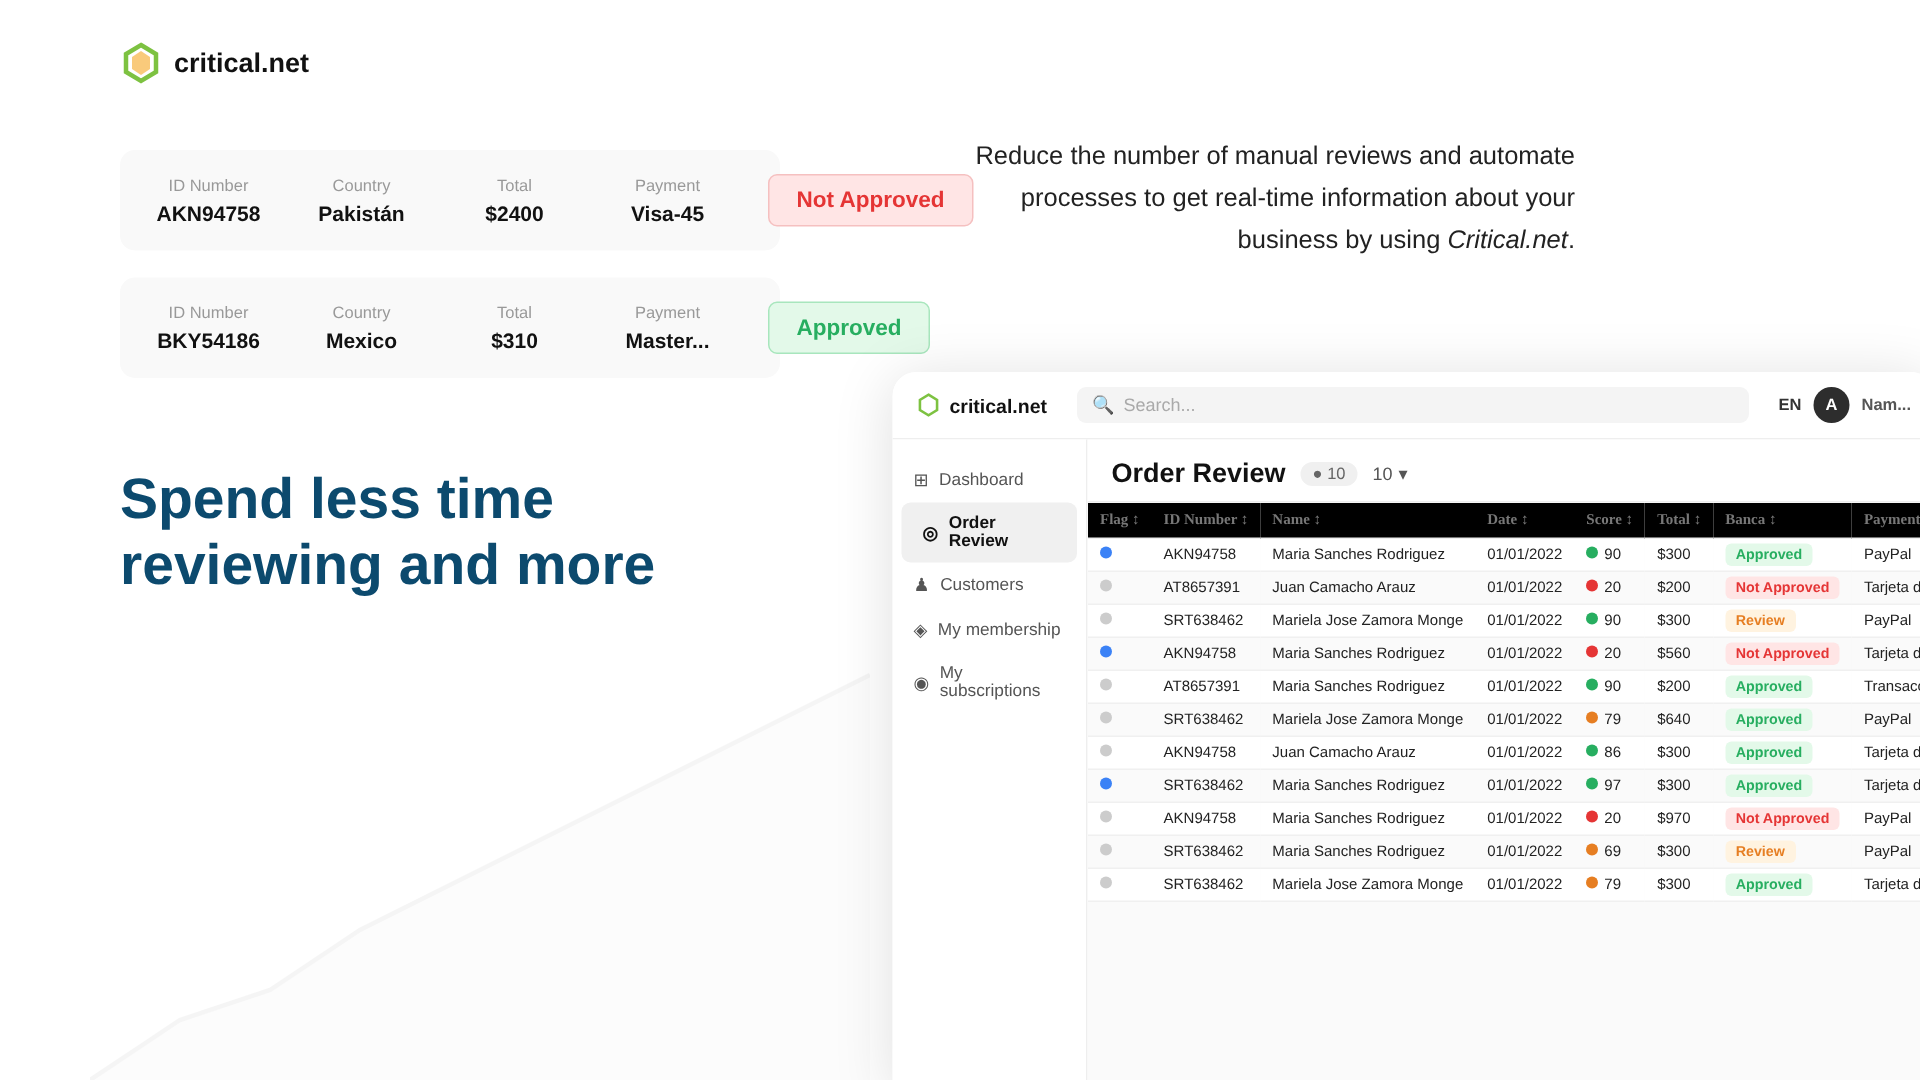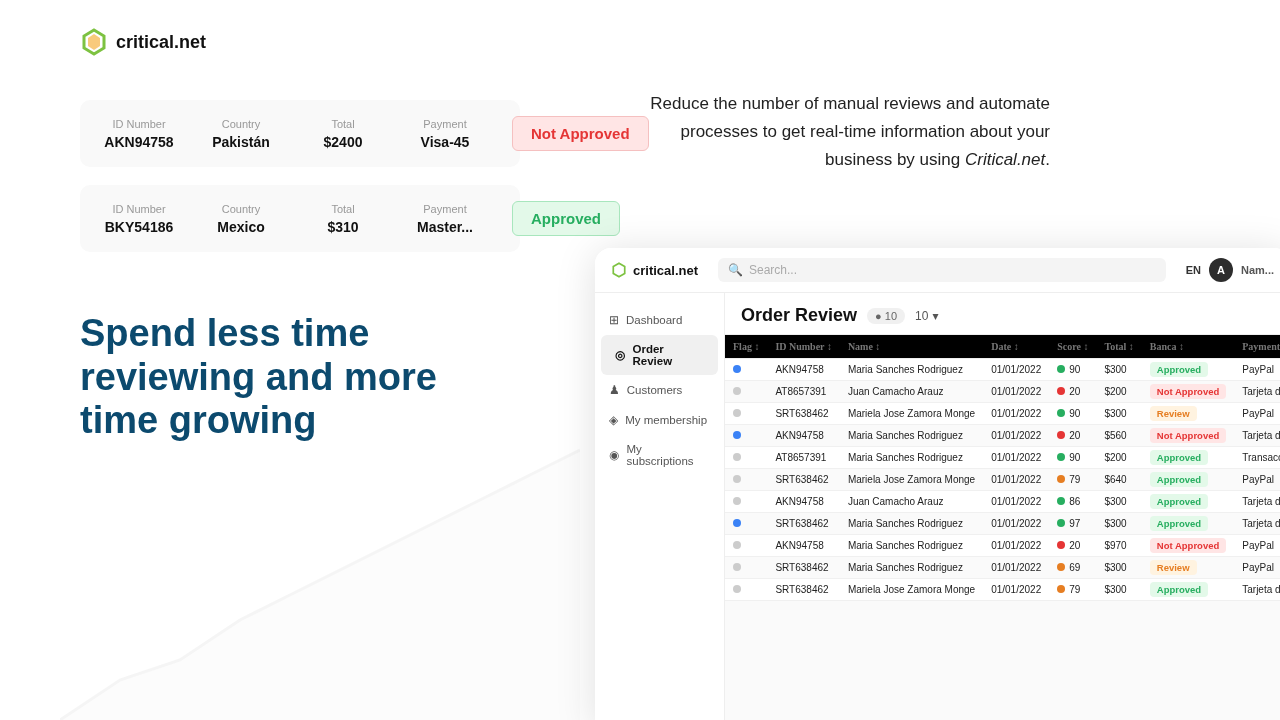--- a/index.html
+++ b/index.html
@@ -357,21 +357,20 @@
       <span class="card-label">Payment</span>
       <span class="card-value">Master...</span>
     </div>
     <span class="badge badge-approved">Approved</span>
   </div>
 
   <div class="hero-text">
     <h2>
       <span>Spend less time</span><br>
       <span>reviewing and more</span><br>
-      <span>time growing</span>
     </h2>
   </div>
 
 </div>
 
 <svg class="chart-bg" viewBox="0 0 520 280">
   <polyline points="0,280 60,240 120,220 180,180 240,150 300,120 360,90 420,60 480,30 520,10" fill="none" stroke="#888" stroke-width="3"></polyline>
   <polyline points="0,280 60,240 120,220 180,180 240,150 300,120 360,90 420,60 480,30 520,10 520,280" fill="#888" opacity="0.3"></polyline>
 </svg>
 

